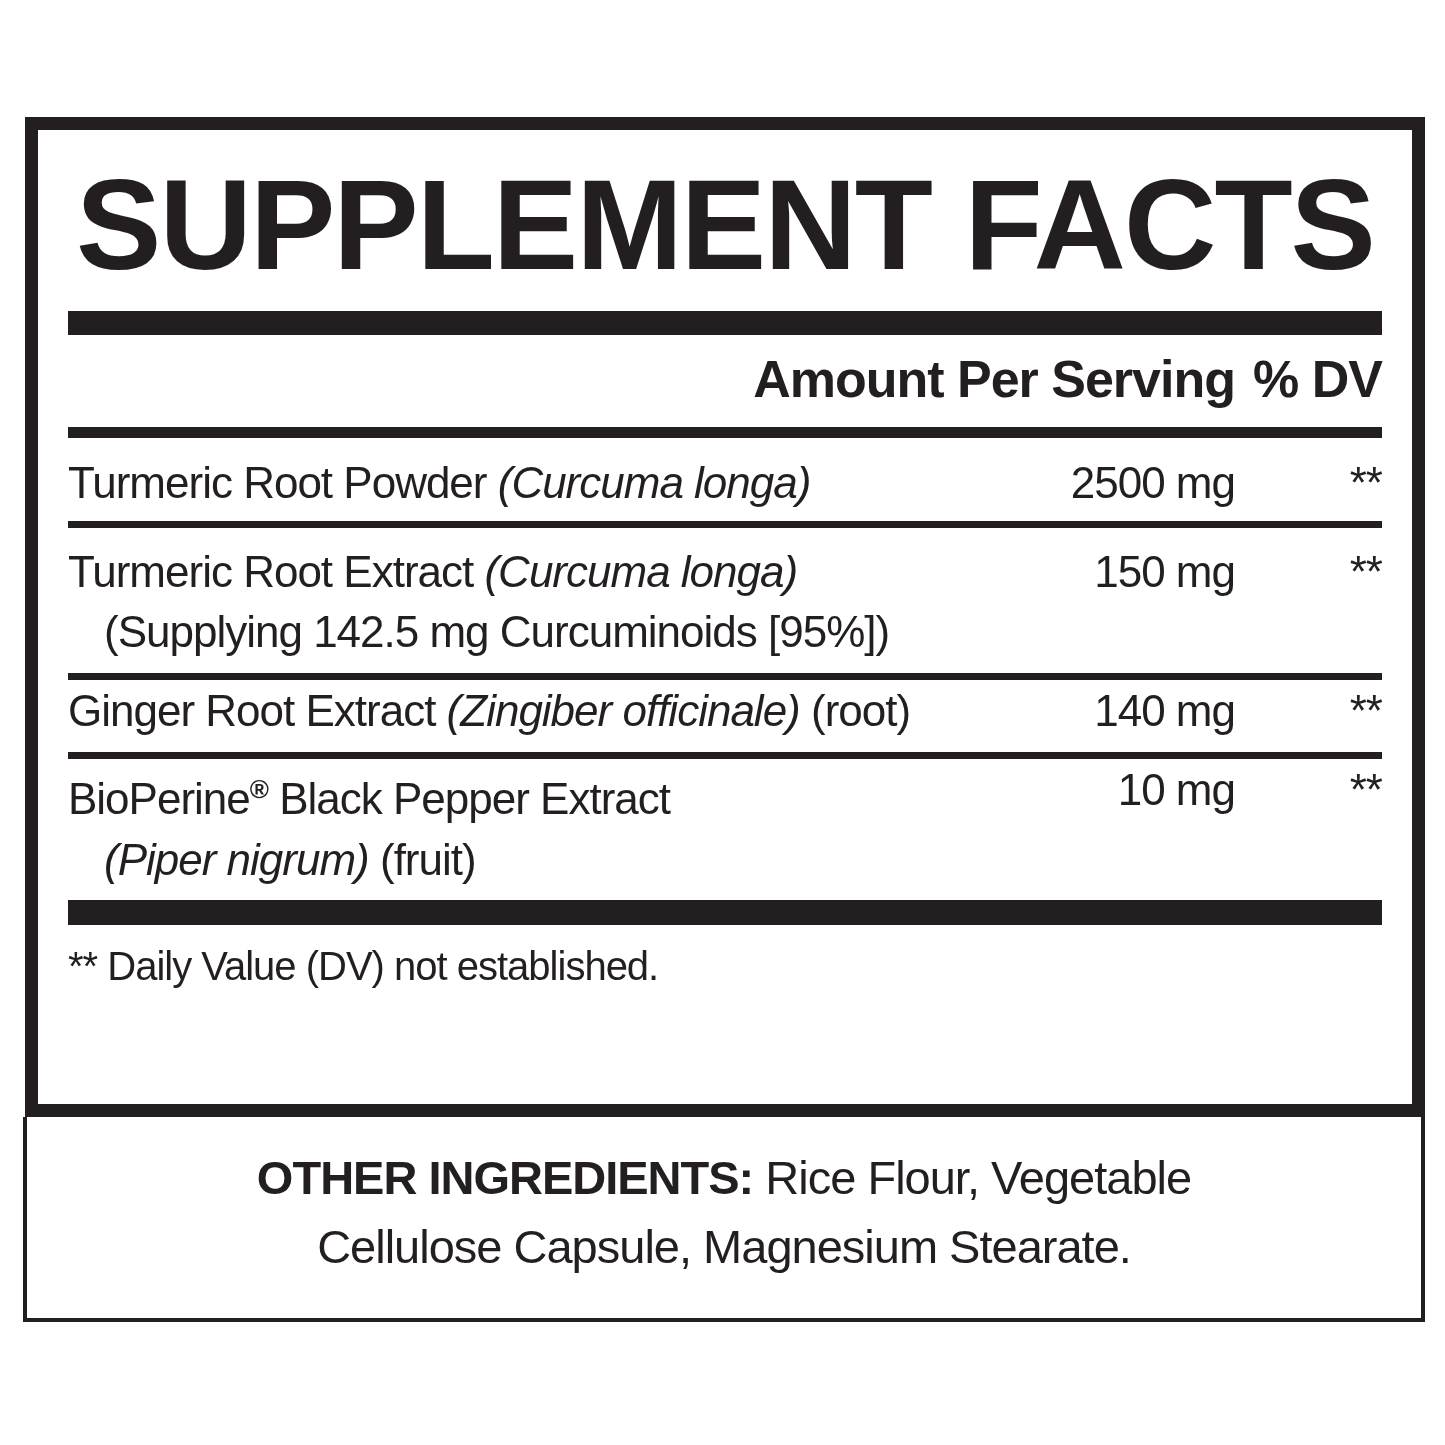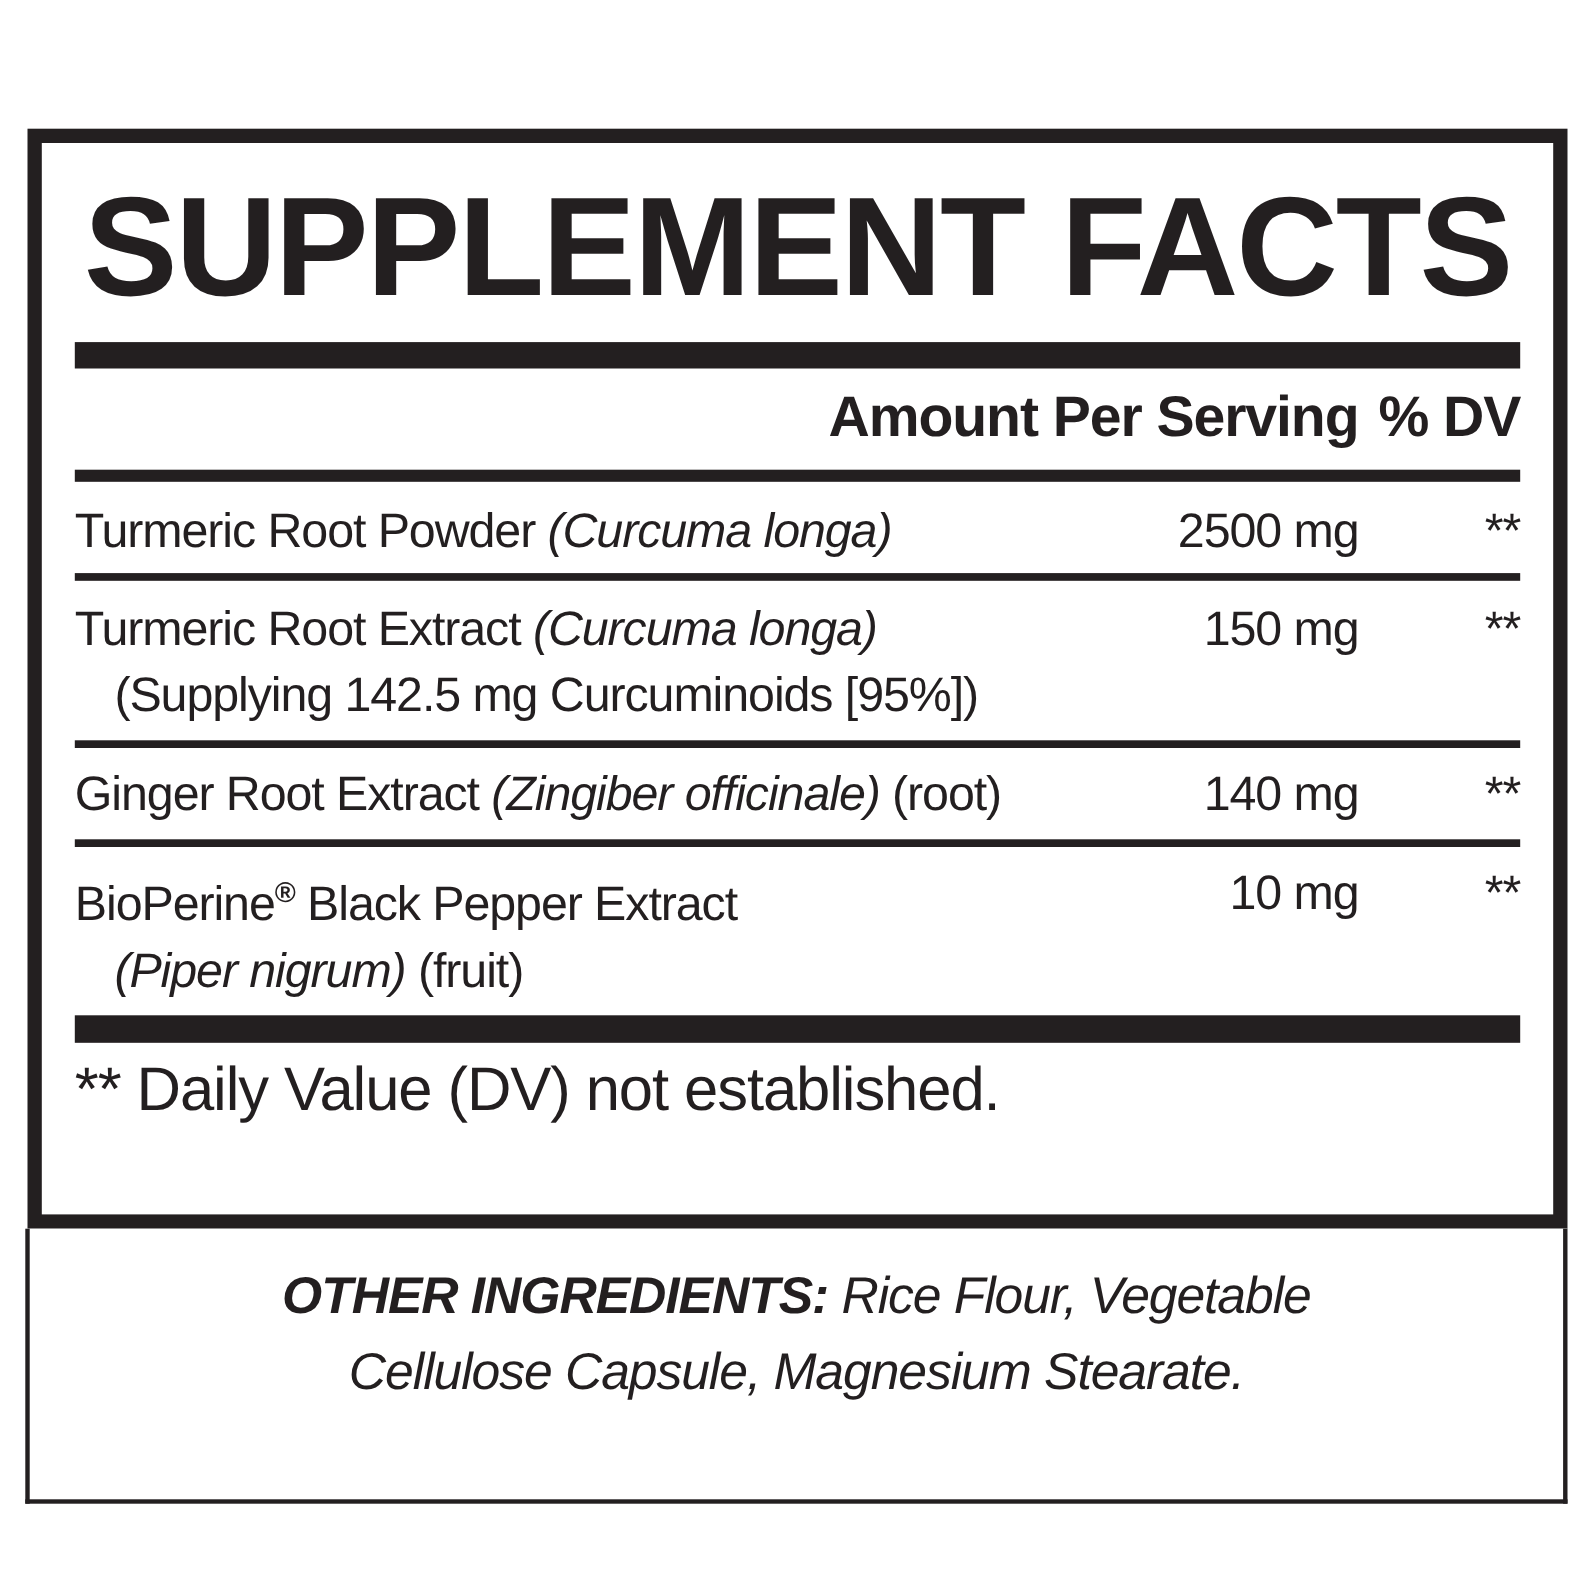--- a/index.html
+++ b/index.html
@@ -66,50 +66,49 @@
   .header-amount { position: absolute; right: 147px; top: 0; }
   .header-dv     { position: absolute; right: 0;     top: 0; }
 
   .row {
     position: relative;
     font-size: 44px;
     line-height: 53px;
     letter-spacing: -1px;
   }
   .row.r1 { margin-top: 18px; }
-  .row.rn { margin-top: 15px; }
+  .row.rn { margin-top: 4px; }
   .row.r2 { margin-top: 17px; }
   .row .line1 { white-space: nowrap; padding-right: 420px; }
   .row .line2 { margin-top: 7px; padding-left: 36px; white-space: nowrap; }
   .row .line2.l4 { margin-top: 8px; }
   .name { font-weight: 400; }
   .latin { font-style: italic; }
   .part { font-style: normal; }
   .reg { font-size: 26px; vertical-align: 16px; font-weight: 700; }
   .amount { position: absolute; right: 147px; top: 0; line-height: 53px; }
   .dv     { position: absolute; right: 0;     top: 0; line-height: 53px; }
 
   .footnote {
     margin-top: 15px;
-    font-size: 56px;
+    font-size: 40px;
     line-height: 53px;
     letter-spacing: -1px;
   }
 
   
   .other-panel {
     position: absolute;
     left: 23px; top: 1117px;
-    width: 1402px; height: 250px;
+    width: 1402px; height: 205px;
     box-sizing: border-box;
     border: 4px solid #231f20;
     border-top: none;
     background: #ffffff;
     text-align: center;
-    font-style: italic;
   }
   .other-text {
     padding-top: 26px;
     font-size: 47px;
     line-height: 69px;
     letter-spacing: -1px;
   }
 </style>
 </head>
 <body>

